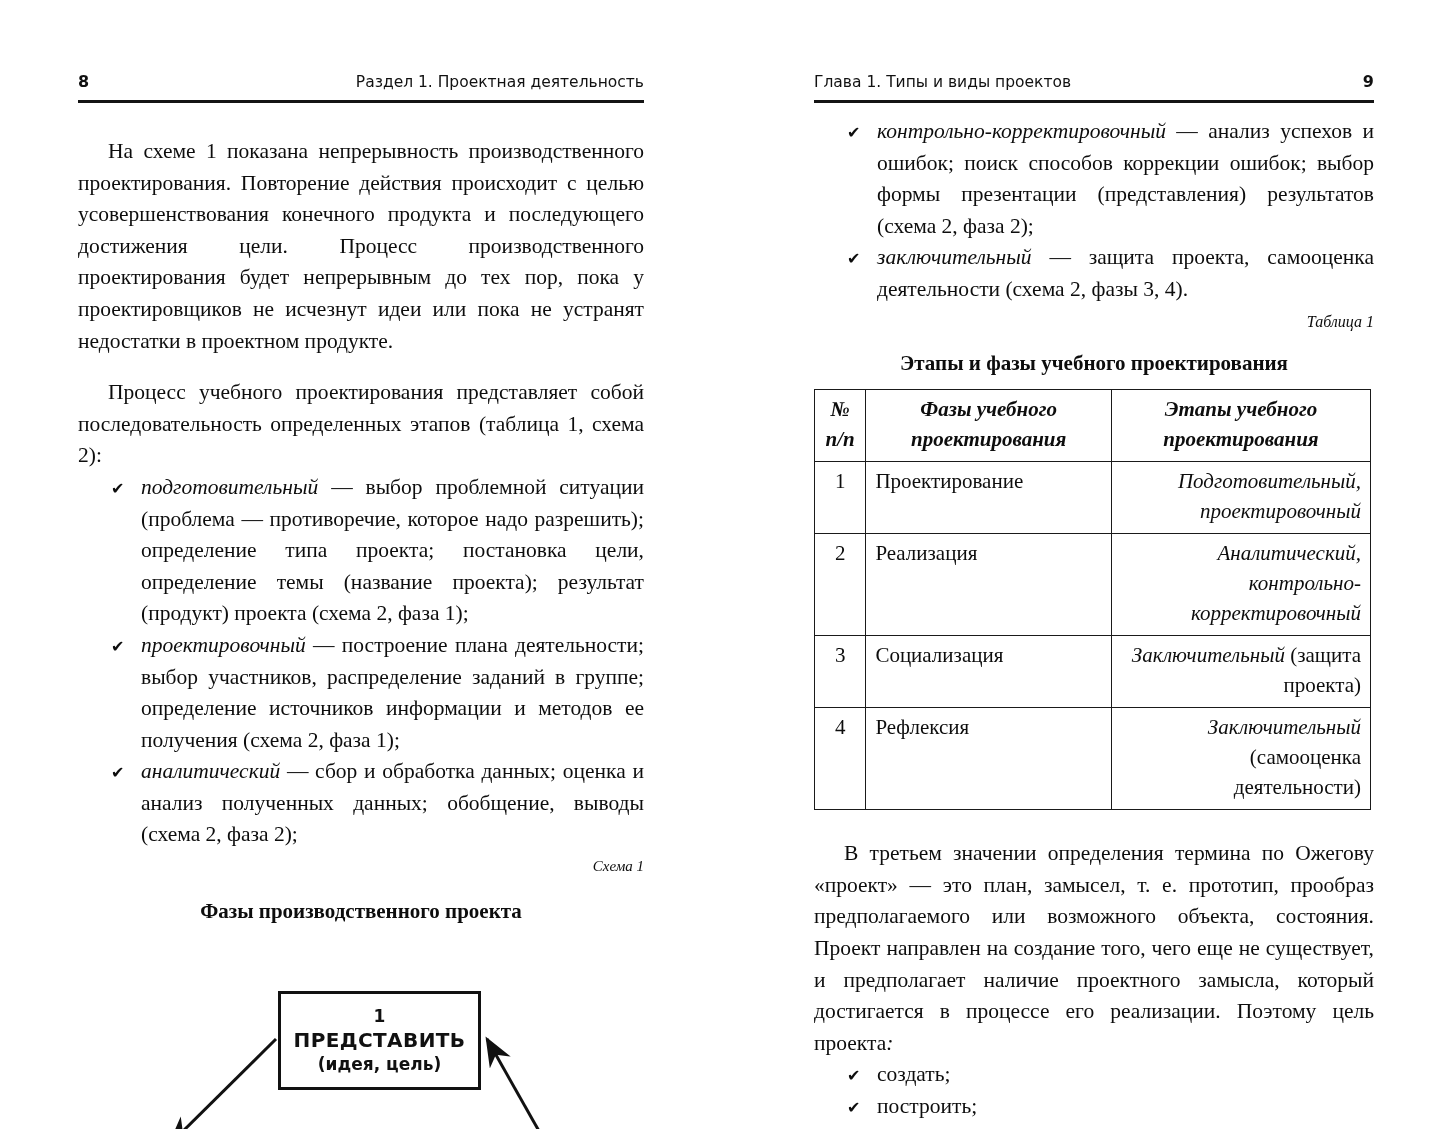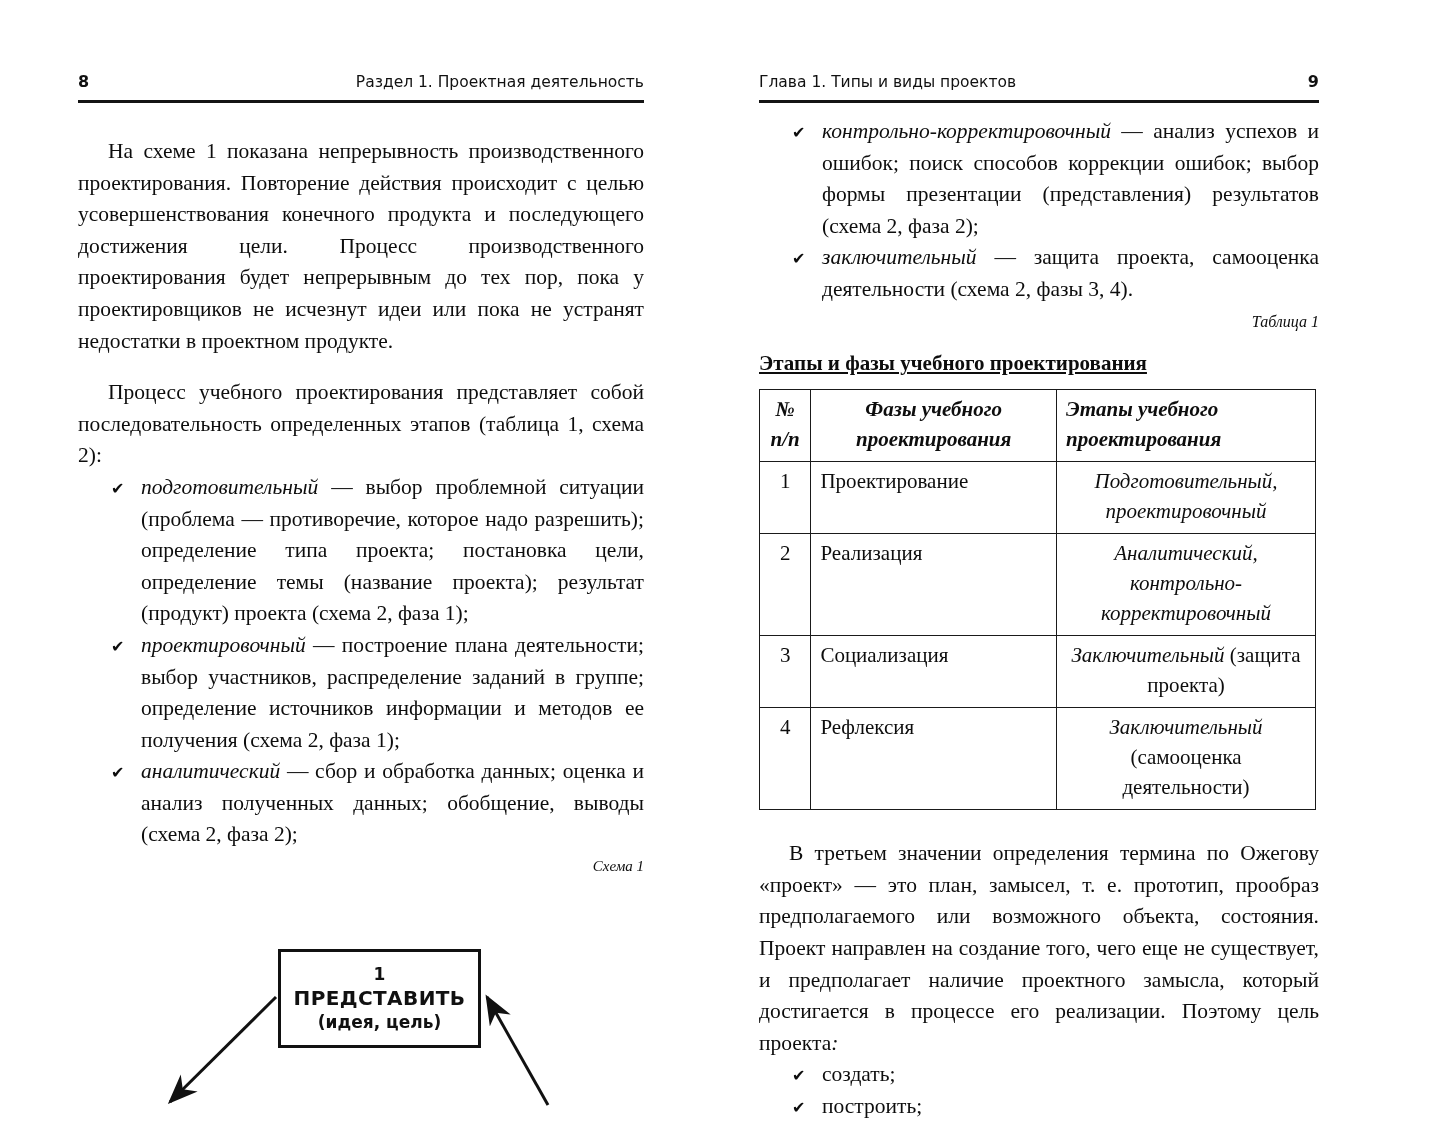--- a/index.html
+++ b/index.html
@@ -21,21 +21,21 @@
     inset: 0;
   }
 
   
   .col {
     position: absolute;
     top: 0;
     height: 1129px;
   }
   .col-left  { left: 78px;  width: 566px; }
-  .col-right { left: 759px; width: 560px; }
+  .col-right { left: 814px; width: 560px; }
 
   
   .runhead {
     position: absolute;
     top: 72px;
     height: 30px;
     width: 100%;
     font-family: "DejaVu Sans", "Liberation Sans", sans-serif;
     font-size: 15.5px;
     line-height: 20px;
@@ -117,23 +117,23 @@
   .tbl-label {
     font-size: 16px;
     line-height: 31.6px;
     font-style: italic;
     text-align: right;
   }
   .tbl-title {
     font-size: 21px;
     line-height: 28px;
     font-weight: bold;
+    text-align: center;
     margin-top: 12px;
     margin-bottom: 12px;
-    text-decoration: underline;
   }
 
   
   .schema {
     position: relative;
     width: 566px;
     height: 280px;
     margin-top: 14px;
   }
   .schema svg { position: absolute; left: 0; top: 0; }
@@ -166,21 +166,21 @@
   table.tbl td, table.tbl th {
     border: 1.6px solid #1a1a1a;
     padding: 4px 9px 7px 9px;
     vertical-align: top;
     line-height: 30px;
     font-weight: normal;
     box-sizing: border-box;
   }
   table.tbl .c-num   { width: 50px;  text-align: center; }
   table.tbl .c-phase { width: 239px; text-align: left; }
-  table.tbl .c-stage { width: 252px; text-align: center; }
+  table.tbl .c-stage { width: 252px; text-align: right; }
   table.tbl thead td {
     font-style: italic;
     font-weight: bold;
     text-align: center;
   }
   table.tbl tbody td.stage { font-style: italic; }
   table.tbl tbody td.stage .plain { font-style: normal; }
   .hdr-line { display: block; }
 </style>
 </head>
@@ -209,20 +209,21 @@
         </li>
         <li>
           <span class="tick">✔</span><em class="term">проектировочный</em><span> — построение плана деятельности; выбор участников, распределение заданий в группе; определение источников информации и методов ее получения (схема 2, фаза 1);</span>
         </li>
         <li>
           <span class="tick">✔</span><em class="term">аналитический</em><span> — сбор и обработка данных; оценка и анализ полученных данных; обобщение, выводы (схема 2, фаза 2);</span>
         </li>
       </ul>
 
       <div class="fig-label">Схема 1</div>
+      <div class="fig-title">Фазы производственного проекта</div>
 
       <div class="schema">
         <svg width="566" height="280" viewBox="0 0 566 280">
           <defs>
             <marker id="ah" markerWidth="11" markerHeight="11" refX="9" refY="4" orient="auto" markerUnits="strokeWidth">
               <path d="M0,0 L10,4 L0,8 L3,4 z" fill="#111111"></path>
             </marker>
           </defs>
 
           <line x1="198" y1="100" x2="92" y2="205" stroke="#111111" stroke-width="3" marker-end="url(#ah)"></line>
@@ -269,21 +270,21 @@
         <thead>
           <tr>
             <td class="c-num">
               <span class="hdr-line">№</span>
               <span class="hdr-line">п/п</span>
             </td>
             <td class="c-phase" style="text-align:center">
               <span class="hdr-line">Фазы учебного</span>
               <span class="hdr-line">проектирования</span>
             </td>
-            <td class="c-stage" style="text-align:left">
+            <td class="c-stage" style="text-align:center">
               <span class="hdr-line">Этапы учебного</span>
               <span class="hdr-line">проектирования</span>
             </td>
           </tr>
         </thead>
         <tbody>
           <tr>
             <td class="c-num">1</td>
             <td class="c-phase">Проектирование</td>
             <td class="c-stage stage"><span>Подготовительный, проектировочный</span><span class="plain"></span></td>

